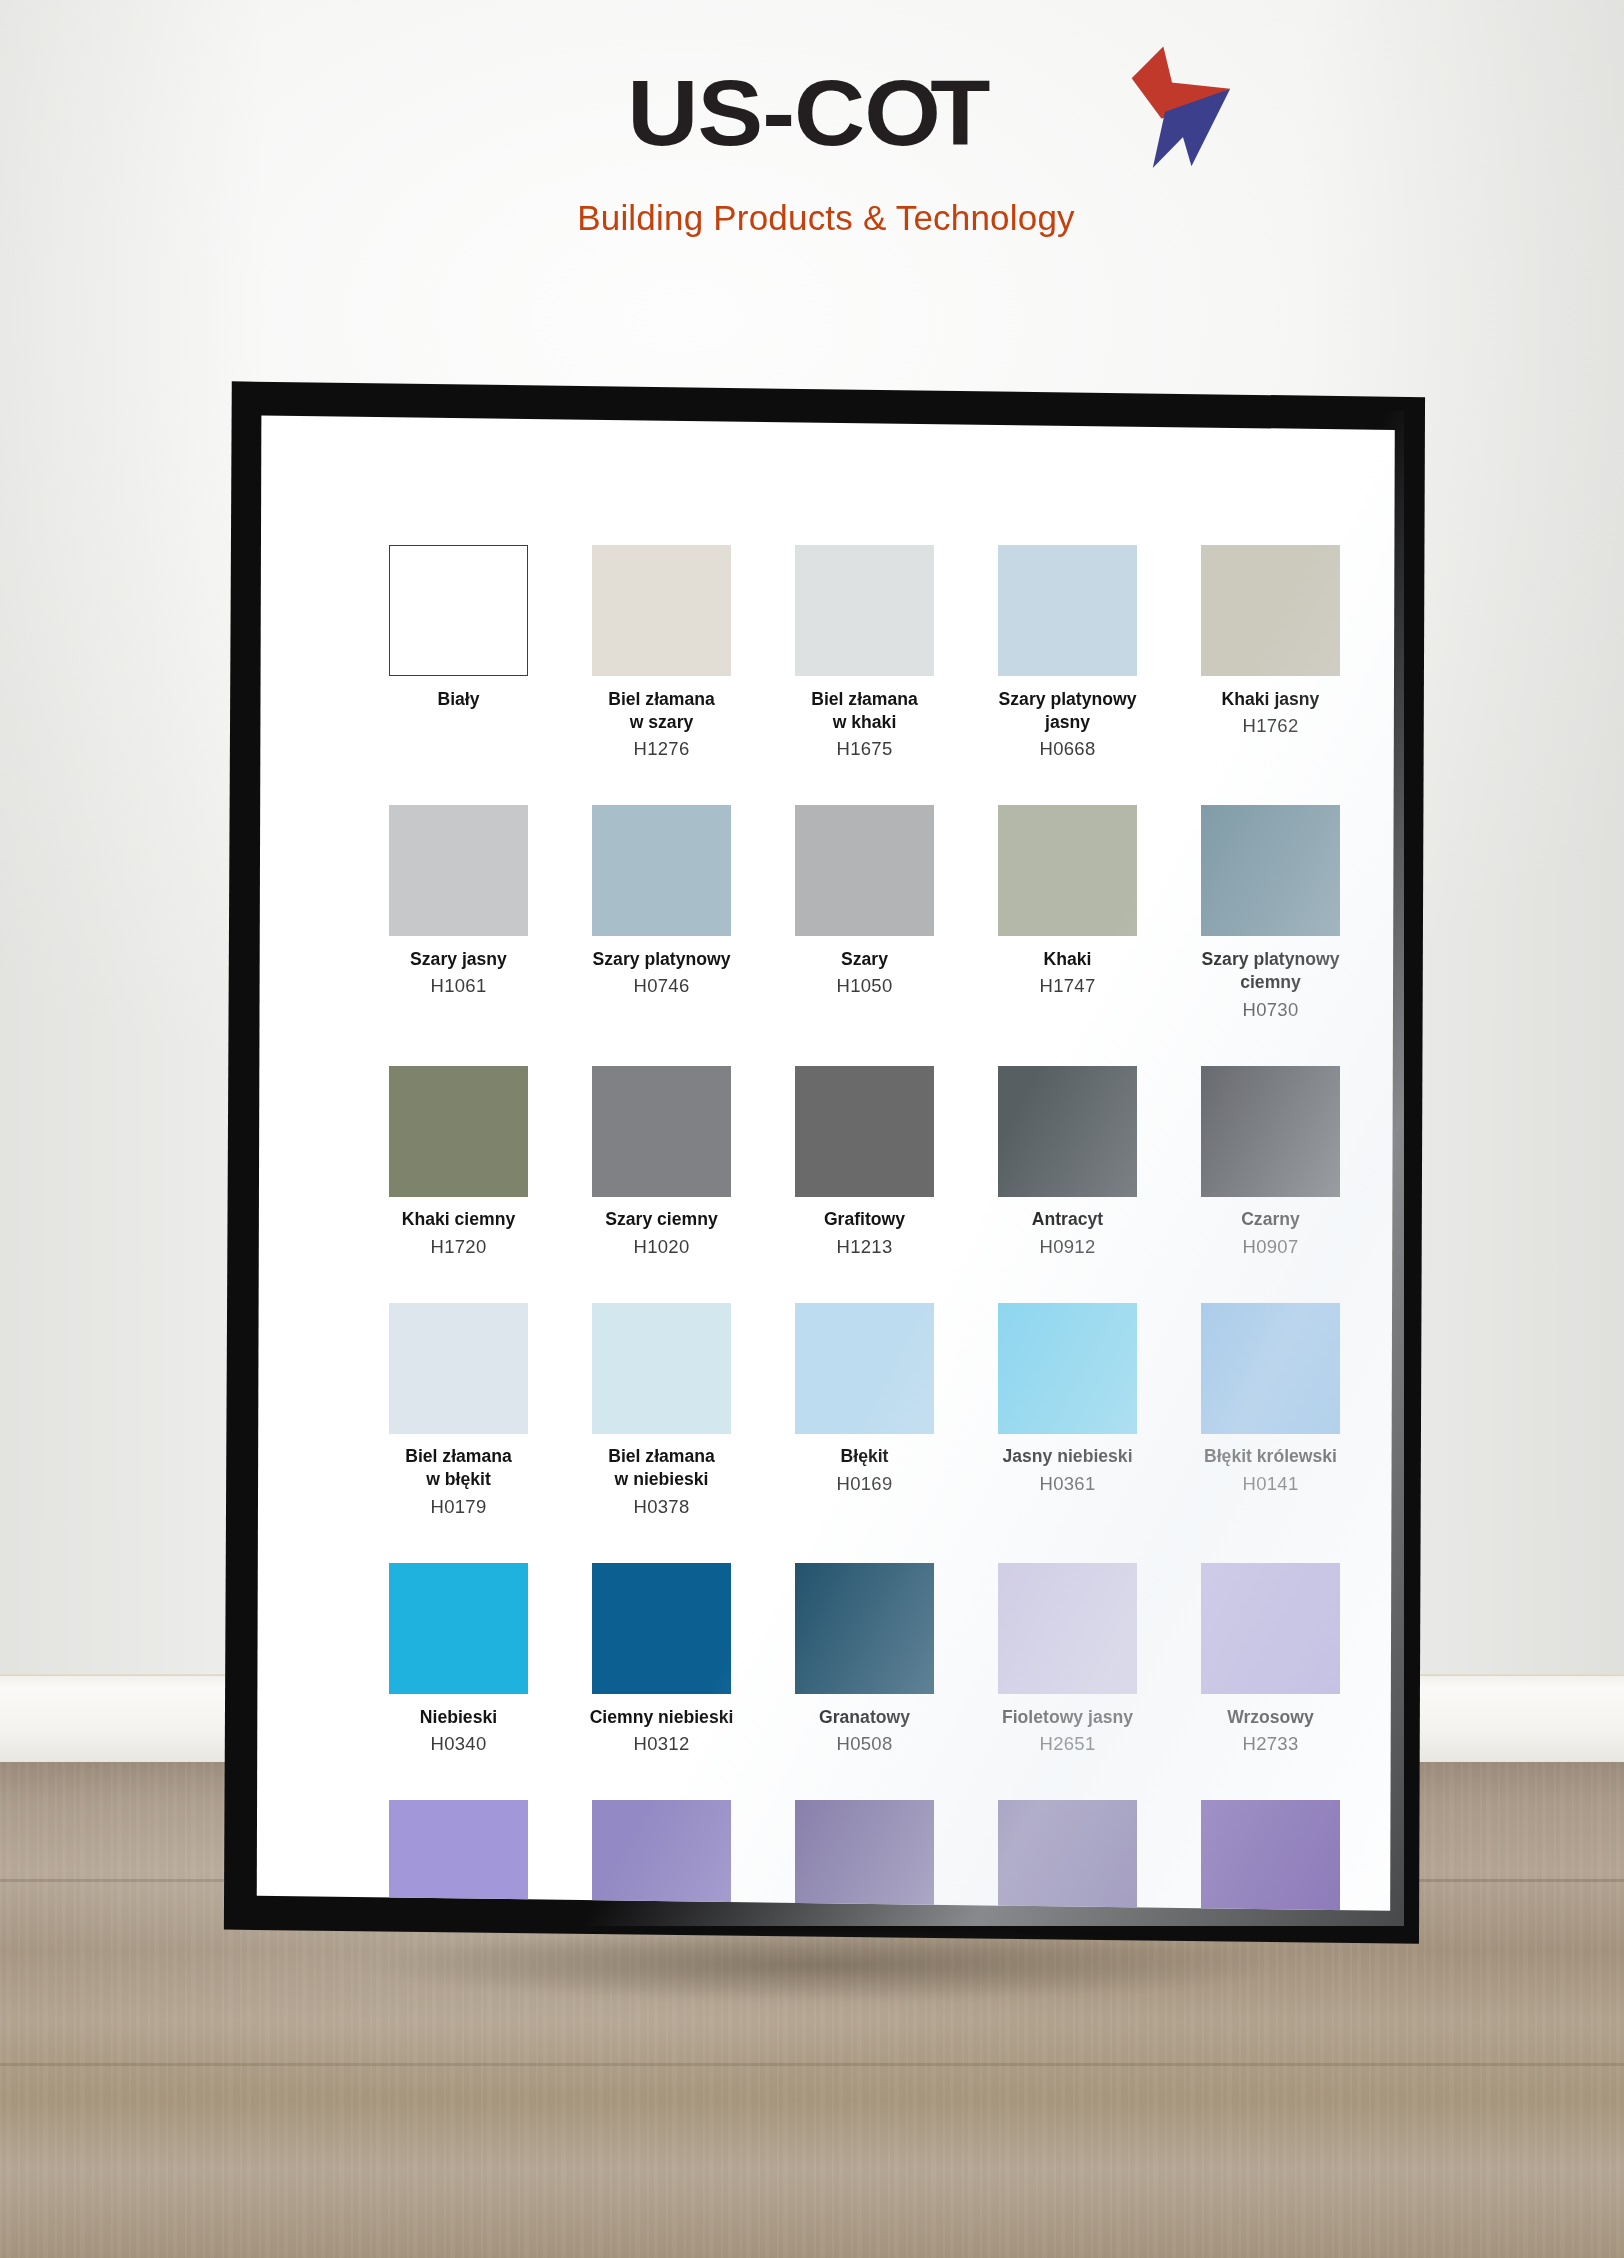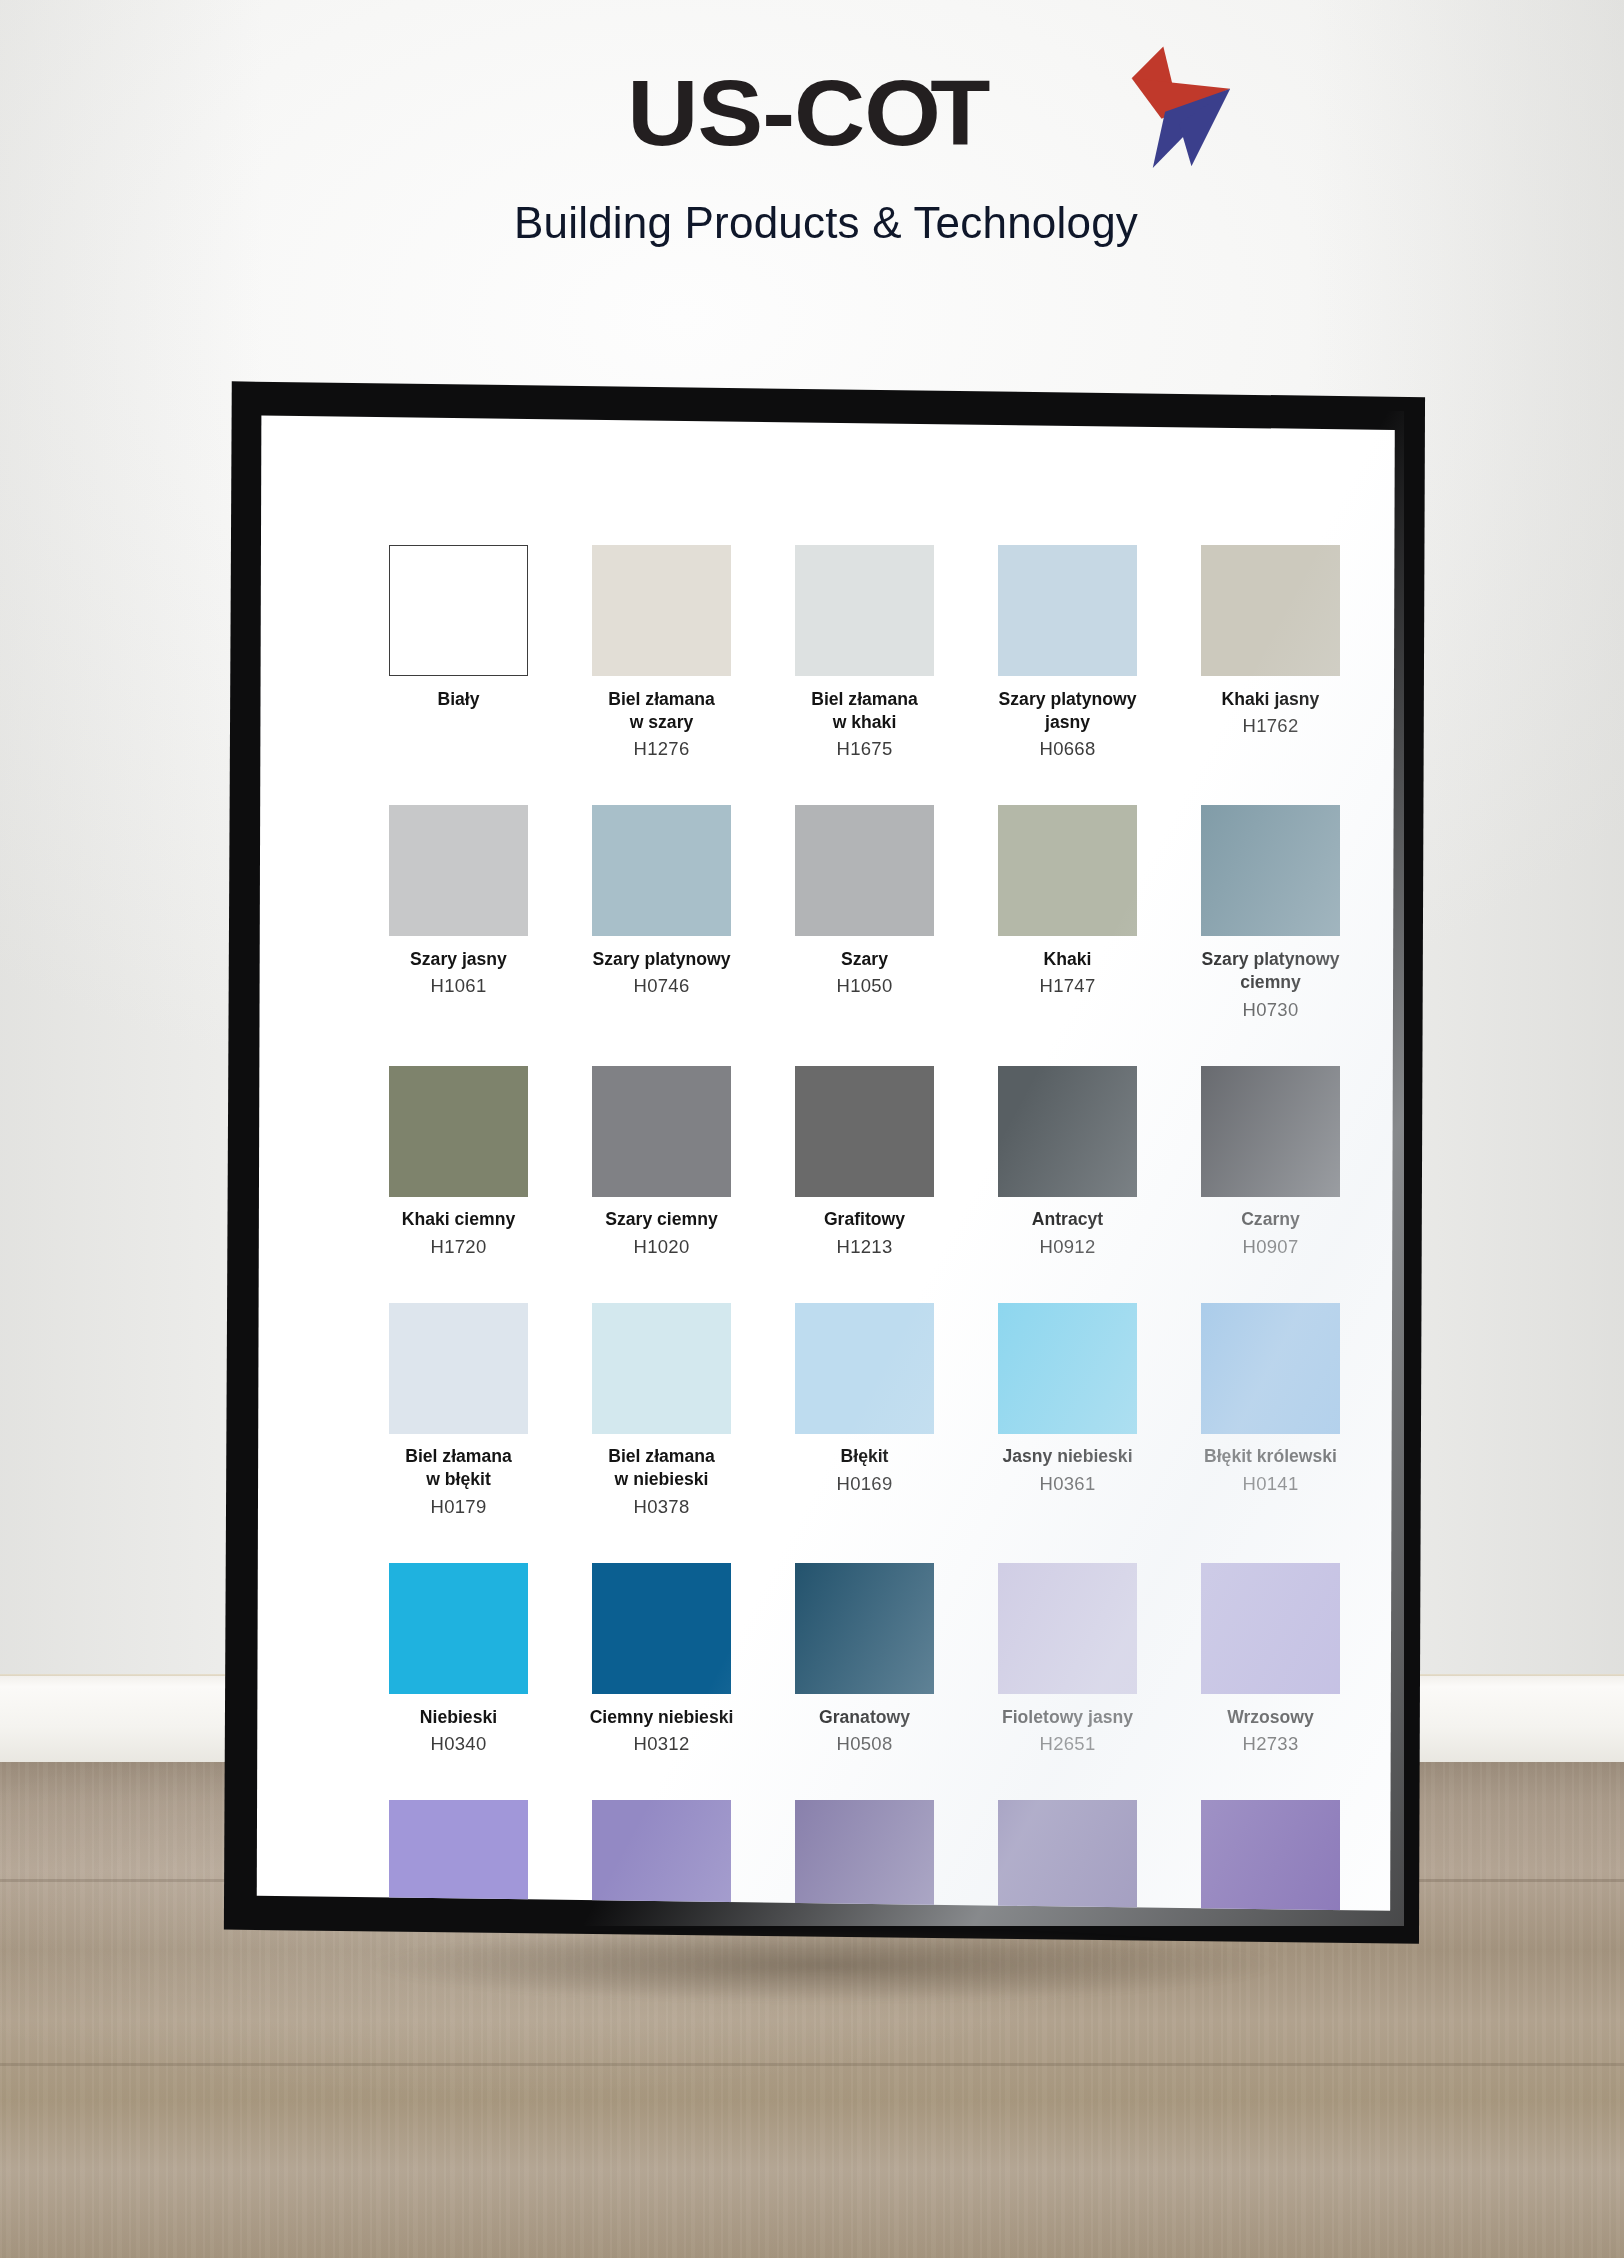--- a/index.html
+++ b/index.html
@@ -124,23 +124,23 @@
     position: absolute;
     top: -19.4px;
     left: 471px;
     width: 132px;
     height: 125px;
     pointer-events: none;
   }
   .tagline {
     margin-top: 34px;
     font-family: "Liberation Sans", sans-serif;
-    font-size: 44px;
+    font-size: 35px;
     font-weight: 400;
-    color: #0f172a;
+    color: #c2410c;
     letter-spacing: 0.2px;
     padding-left: 28px;
   }
 
   
   #poster-wrap {
     position: absolute;
     left: 219px;
     top: 379px;
     width: 1217px;

